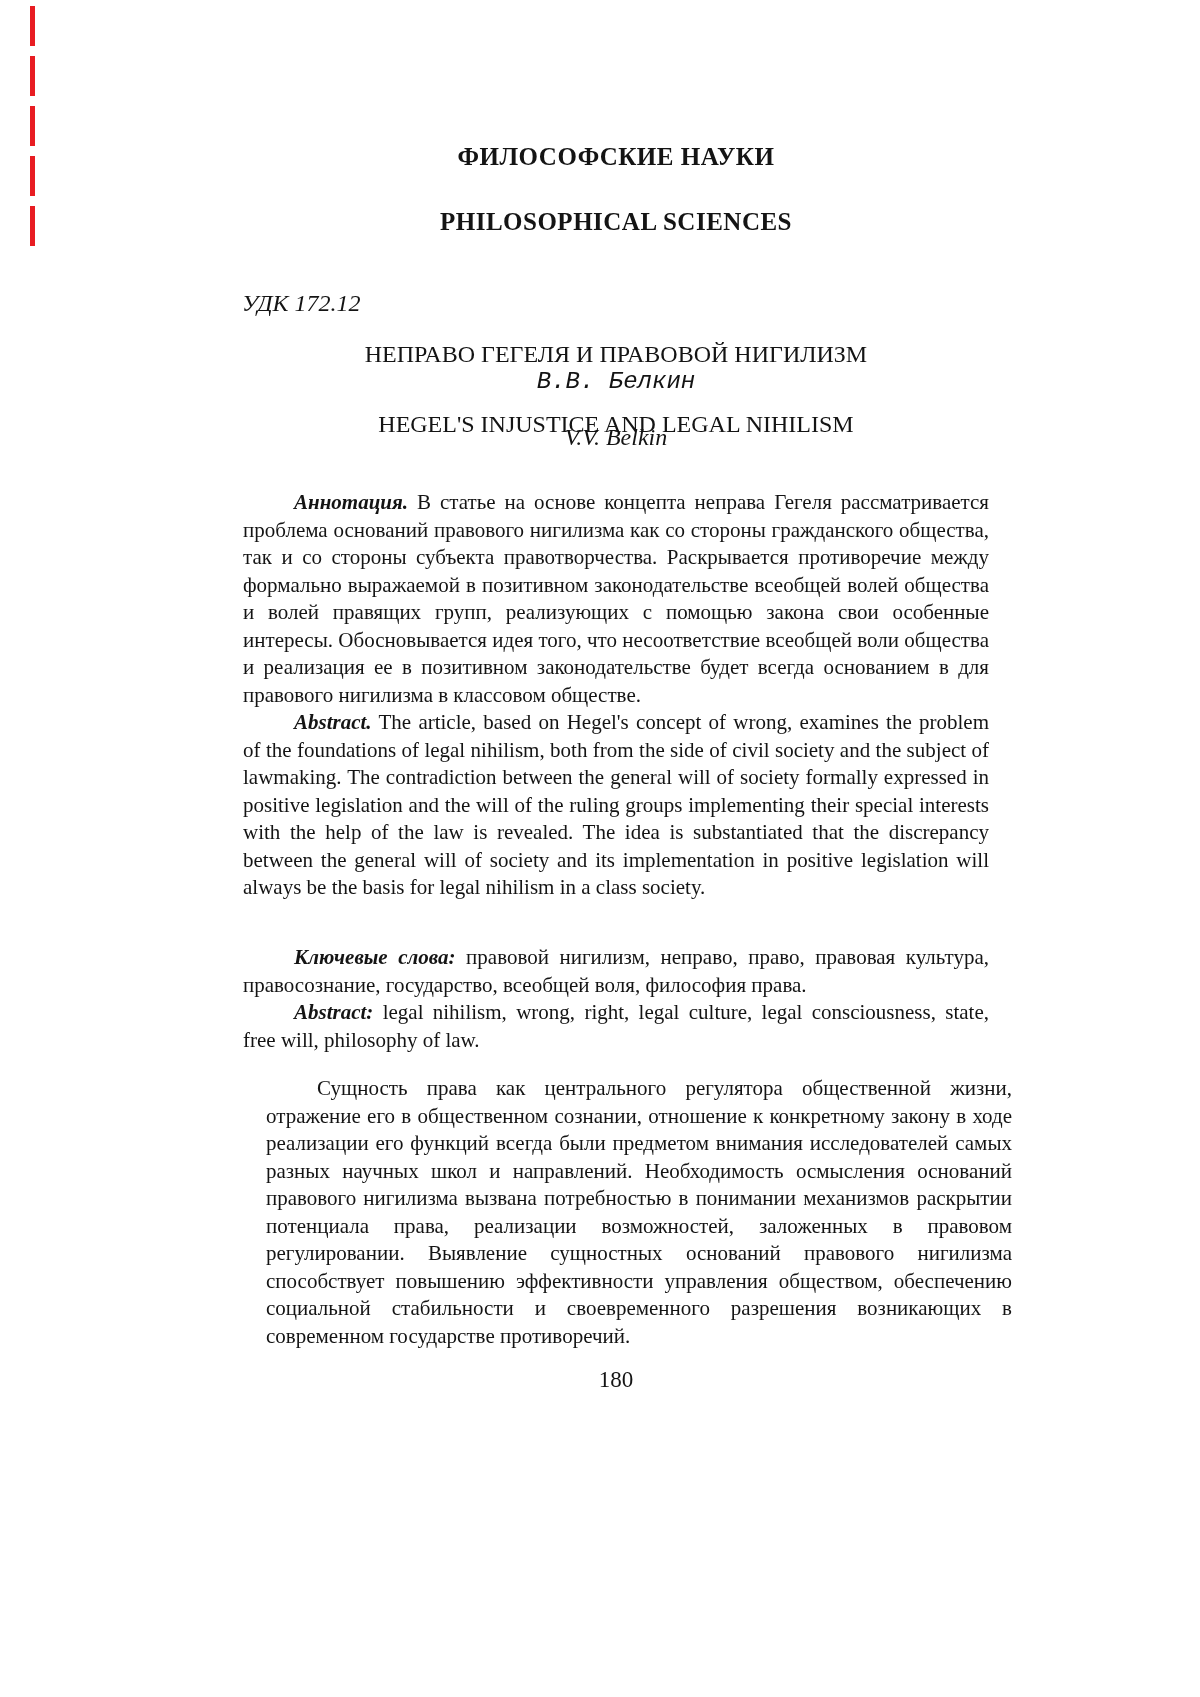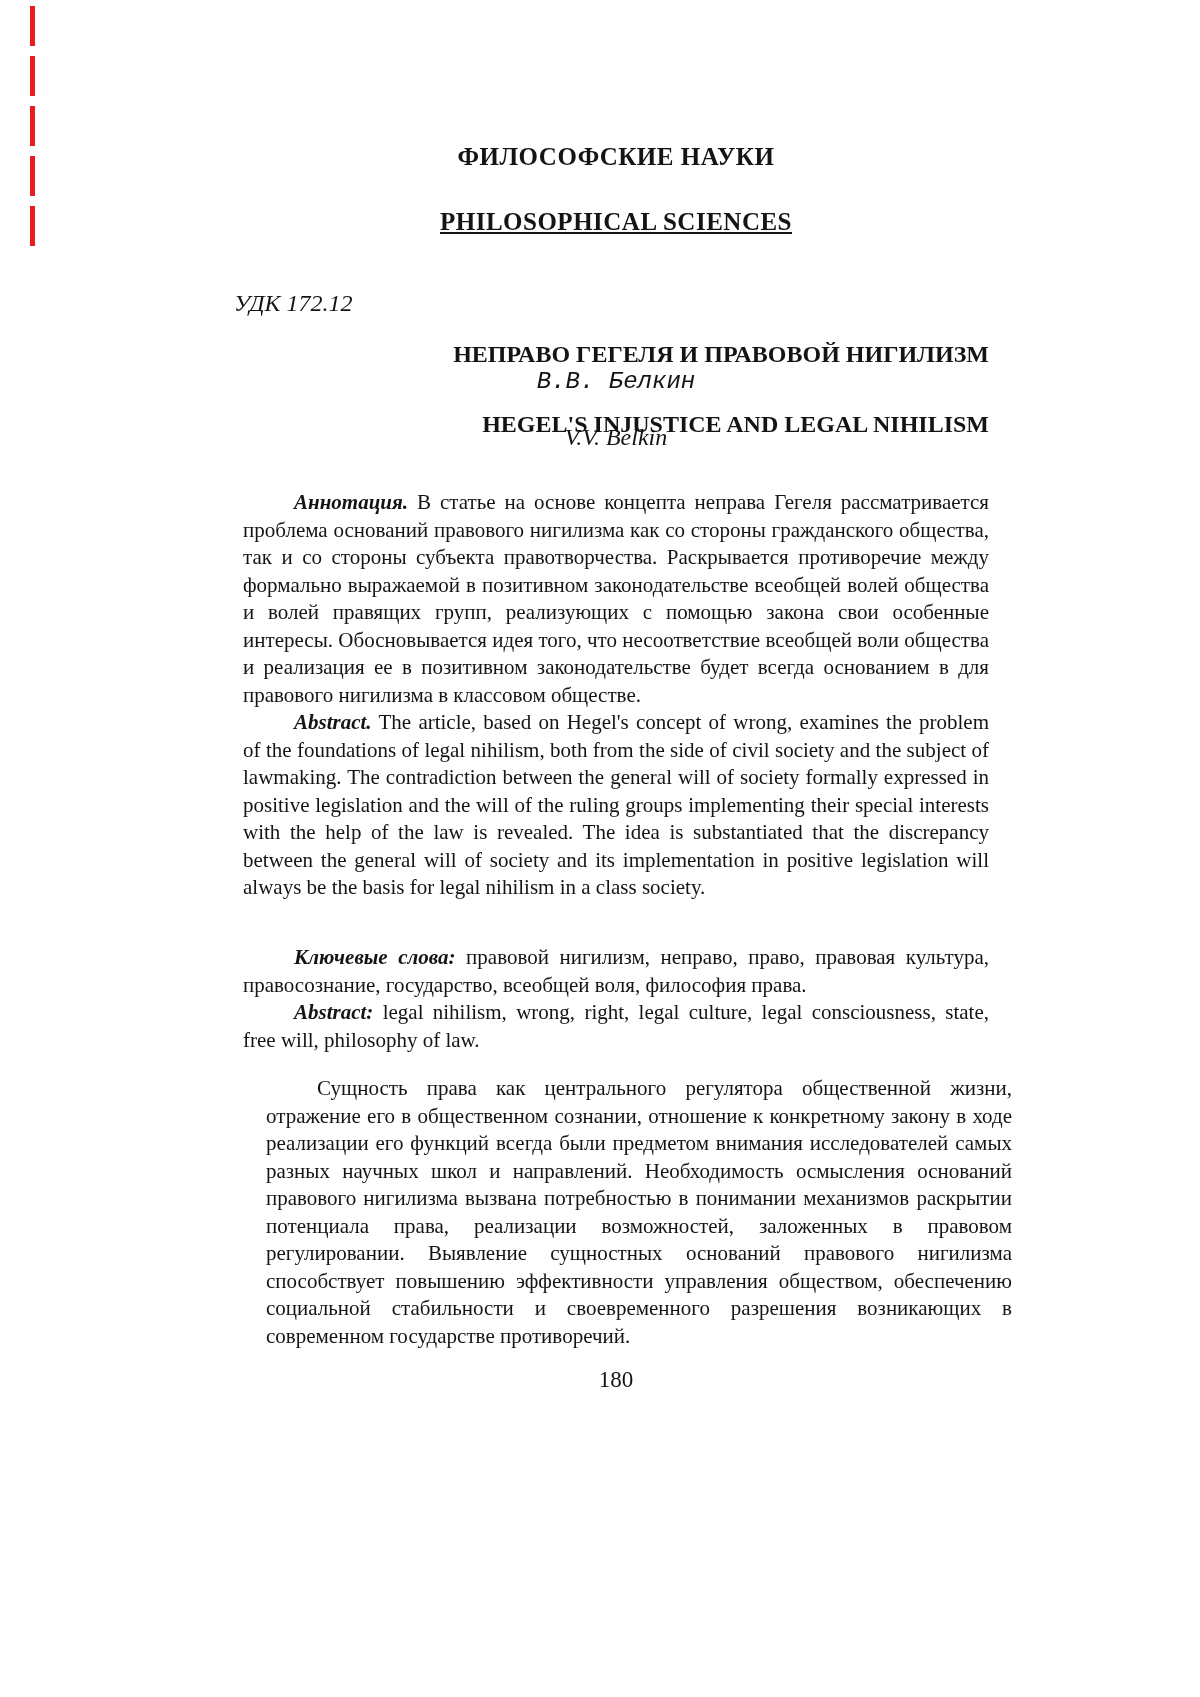--- a/index.html
+++ b/index.html
@@ -27,24 +27,23 @@
     font-size: 25px;
     letter-spacing: 0.5px;
     white-space: nowrap;
   }
   .udc {
     font-style: italic;
     font-size: 24px;
     white-space: nowrap;
   }
   .art-title {
-    font-weight: bold;
+    font-weight: normal;
     font-size: 24px;
     white-space: nowrap;
-    text-align: right;
   }
   .author {
     font-style: italic;
     font-size: 24px;
     white-space: nowrap;
   }
   .para {
     font-size: 21px;
     line-height: 27.5px;
     text-align: justify;
@@ -73,23 +72,23 @@
 </style>
 </head>
 <body>
 
 <div class="page">
 
   <div class="abs red-marks"></div>
 
   <div class="abs content-col center heading" style="top:143px;">ФИЛОСОФСКИЕ НАУКИ</div>
 
-  <div class="abs content-col center heading" style="top:208px;text-decoration:underline;">PHILOSOPHICAL SCIENCES</div>
+  <div class="abs content-col center heading" style="top:208px;">PHILOSOPHICAL SCIENCES</div>
 
-  <div class="abs udc" style="left:234px; top:290px;">УДК 172.12</div>
+  <div class="abs udc" style="left:242px; top:290px;">УДК 172.12</div>
 
   <div class="abs content-col center art-title" style="top:341px;">НЕПРАВО ГЕГЕЛЯ И ПРАВОВОЙ НИГИЛИЗМ</div>
 
   <div class="abs content-col center author" style="top:368px;font-family:Liberation Mono, monospace;">В.В. Белкин</div>
 
   <div class="abs content-col center art-title" style="top:411px;">HEGEL'S INJUSTICE AND LEGAL NIHILISM</div>
 
   <div class="abs content-col center author" style="top:424px;">V.V. Belkin</div>
 
   <div class="abs content-col" style="top:489px;">

